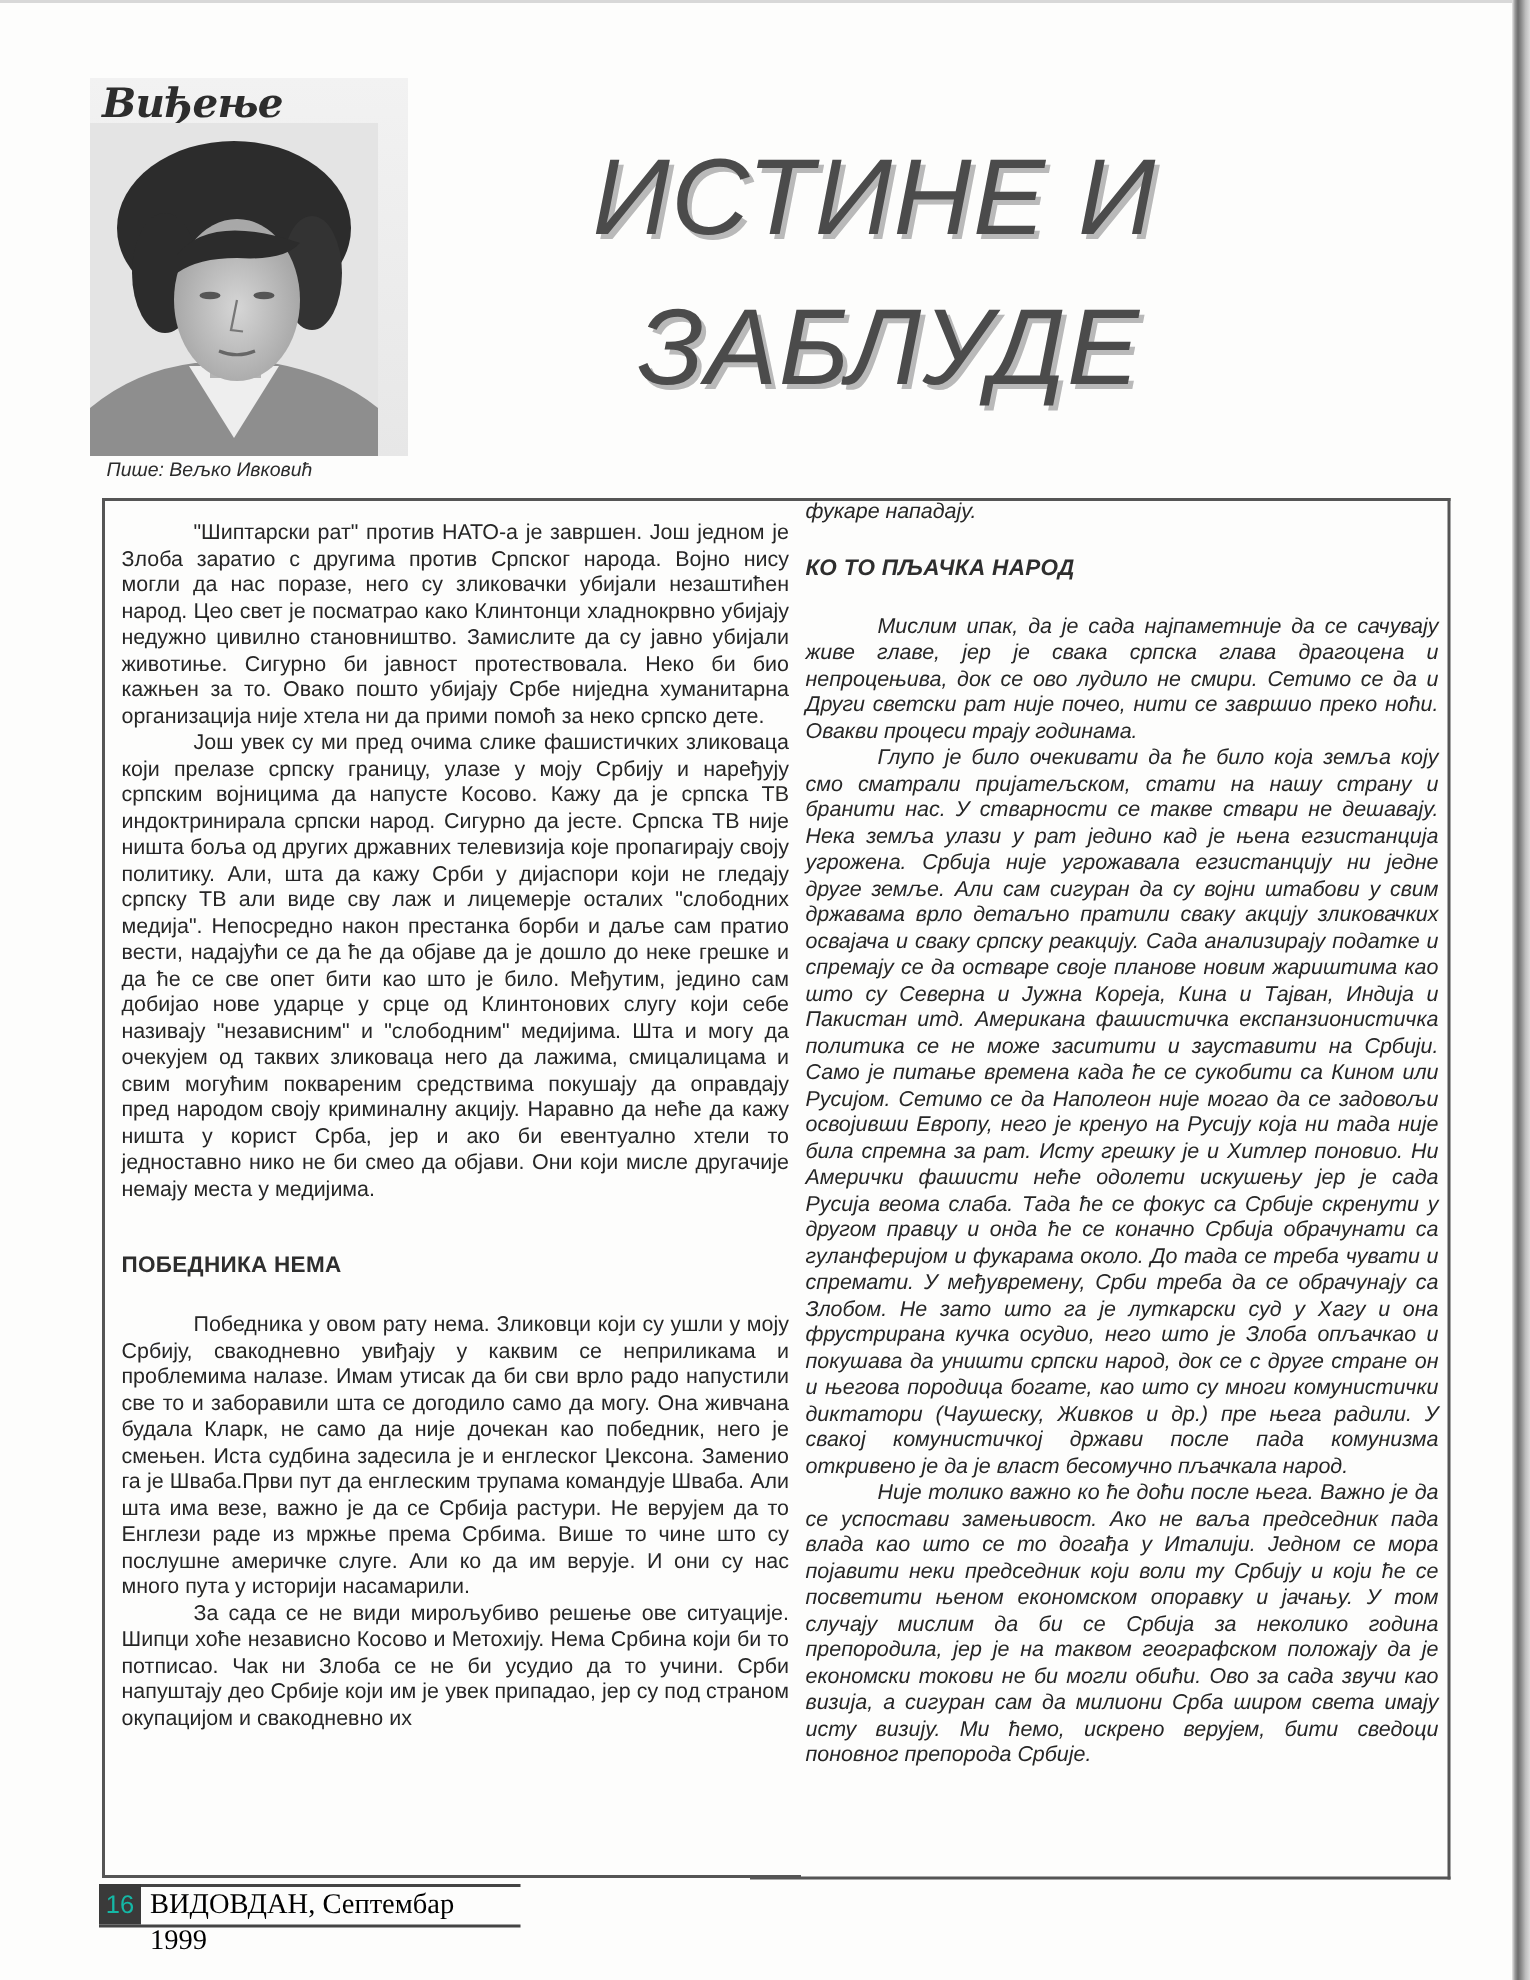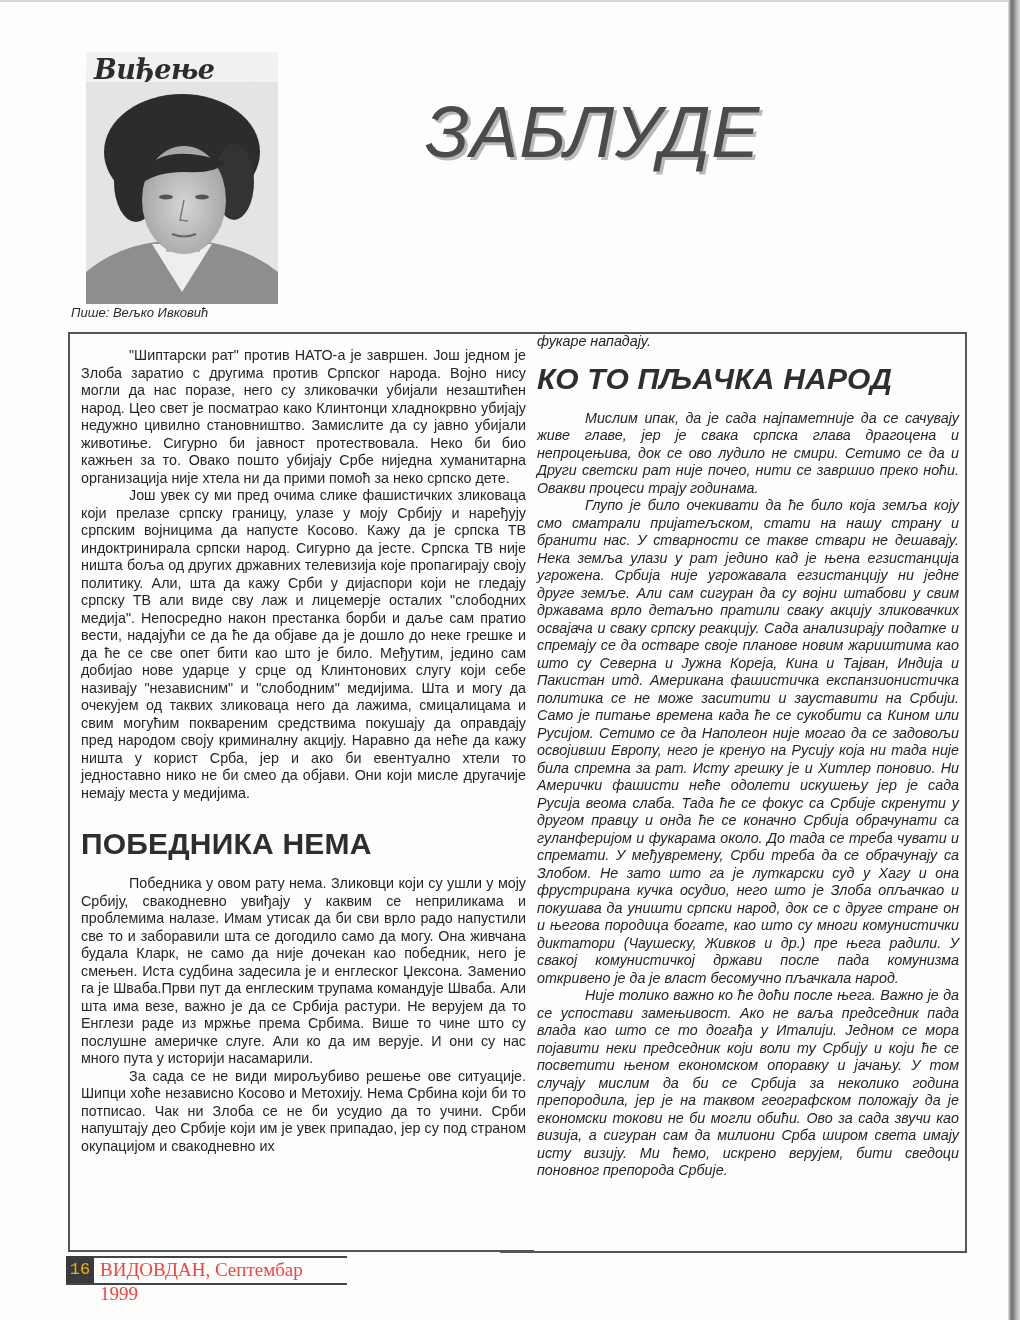--- a/index.html
+++ b/index.html
@@ -11,23 +11,24 @@
   }
   .binding {
     position: absolute; left: 1008px; top: 0; width: 12px; height: 1320px;
     background: linear-gradient(to right, #e8e8e8 0, #9a9a9a 2px, #6c6c6c 4px, #8a8a8a 6px, #bdbdbd 9px, #dcdcdc 12px);
   }
   .top-edge {
     position: absolute; left: 0; top: 0; width: 1010px; height: 2px; background: #d8d8d8;
   }
   
   .photo {
-    position: absolute; left: 86px; top: 52px; width: 192px; height: 252px;
+    position: absolute; left: 60px; top: 52px; width: 192px; height: 252px;
     background: linear-gradient(180deg, #f2f2f2 0%, #e7e7e7 100%);
     overflow: hidden;
+    padding-left: 20px;
   }
   .rubric {
     position: absolute; left: 8px; top: 2px;
     font-family: "DejaVu Serif", serif; font-style: italic; font-weight: bold;
     font-size: 27px; color: #2d2d2d; letter-spacing: -0.5px;
   }
   .portrait { position: absolute; left: 0; top: 30px; width: 192px; height: 222px; }
   .byline {
     position: absolute; left: 71px; top: 305px;
     font-weight: normal; font-style: italic; font-size: 13px; color: #2b2b2b;
@@ -56,36 +57,36 @@
   .col {
     position: absolute; width: 445px;
     font-size: 14.3px; line-height: 17.5px; text-align: justify;
     color: #262626;
   }
   .col-left { left: 81px; top: 347px; }
   .col-right { left: 537px; top: 333px; width: 422px; font-style: italic; }
   .col p { margin: 0; text-indent: 48px; }
   .col p.noindent { text-indent: 0; }
   .col h2 {
-    margin: 15px 0 18px 0; font-size: 30px; line-height: 26px; font-weight: bold;
+    margin: 15px 0 18px 0; font-size: 15px; line-height: 26px; font-weight: bold;
     color: #2e2e2e; text-align: left; letter-spacing: 0.2px;
   }
   .col-left h2 { margin-top: 29px; }
   
   .footer {
     position: absolute; left: 66px; top: 1256px; height: 27px; display: flex; align-items: stretch;
     border-bottom: 2px solid #444;
   }
   .page-num {
-    background: #3a3a3a; color: #eab308; width: 28px;
-    font-family: Liberation Mono, monospace; font-size: 17px; line-height: 27px; text-align: center;
+    background: #3a3a3a; color: #14b8a6; width: 28px;
+    font-family: Liberation Sans, sans-serif; font-size: 17px; line-height: 27px; text-align: center;
   }
   .pub {
     font-family: "Liberation Serif", serif; font-size: 19px; line-height: 27px;
-    padding: 0 6px 0 6px; color: #ef4444; width: 253px;
+    padding: 0 6px 0 6px; color: #000000; width: 253px;
     border-top: 2px solid #444; box-sizing: border-box; line-height: 24px;
   }
 </style>
 </head>
 <body>
 
 <div class="top-edge"></div>
 <div class="binding"></div>
 
 <div class="photo">
@@ -114,20 +115,21 @@
     <ellipse cx="80" cy="115" rx="7" ry="2.5" fill="#555"></ellipse>
     <ellipse cx="116" cy="115" rx="7" ry="2.5" fill="#555"></ellipse>
 
     <path d="M98 118 L94 138 L102 139" stroke="#777" stroke-width="1.5" fill="none"></path>
     <path d="M86 152 Q98 157 110 152" stroke="#666" stroke-width="2" fill="none"></path>
   </svg>
 </div>
 <div class="byline">Пише: Вељко Ивковић</div>
 
 <h1 class="title" style="margin:0;font-weight:normal;">
+  <span class="l1">ИСТИНЕ И</span>
   <span class="l2">ЗАБЛУДЕ</span>
 </h1>
 
 <div class="frame-left"></div>
 <div class="frame-right"></div>
 
 <div class="col col-left">
   <p>"Шиптарски рат" против НАТО-а је завршен. Још једном је Злоба заратио с другима против Српског народа. Војно нису могли да нас поразе, него су зликовачки убијали незаштићен народ. Цео свет је посматрао како Клинтонци хладнокрвно убијају недужно цивилно становништво. Замислите да су јавно убијали животиње. Сигурно би јавност протествовала. Неко би био кажњен за то. Овако пошто убијају Србе ниједна хуманитарна организација није хтела ни да прими помоћ за неко српско дете.</p>
   <p>Још увек су ми пред очима слике фашистичких зликоваца који  прелазе српску границу, улазе у моју Србију и наређују српским војницима да напусте Косово. Кажу да је српска ТВ индоктринирала српски народ. Сигурно да јесте. Српска ТВ није ништа боља од других државних телевизија које пропагирају своју политику. Али, шта да кажу Срби у дијаспори који не гледају српску ТВ али виде сву лаж и лицемерје осталих "слободних медија". Непосредно након престанка борби и даље сам пратио вести, надајући се да ће да објаве да је дошло до неке грешке и да ће се све опет бити као што је  било. Међутим, једино сам добијао нове ударце у срце од Клинтонових слугу који себе називају "независним" и "слободним" медијима. Шта и могу да очекујем од таквих зликоваца него да лажима, смицалицама и свим могућим поквареним средствима покушају да оправдају пред народом своју криминалну акцију. Наравно да неће да кажу ништа у корист Срба, јер и ако би евентуално хтели то једноставно нико не би смео  да објави. Они који мисле другачије немају места у медијима.</p>
   <h2>ПОБЕДНИКА НЕМА</h2>

